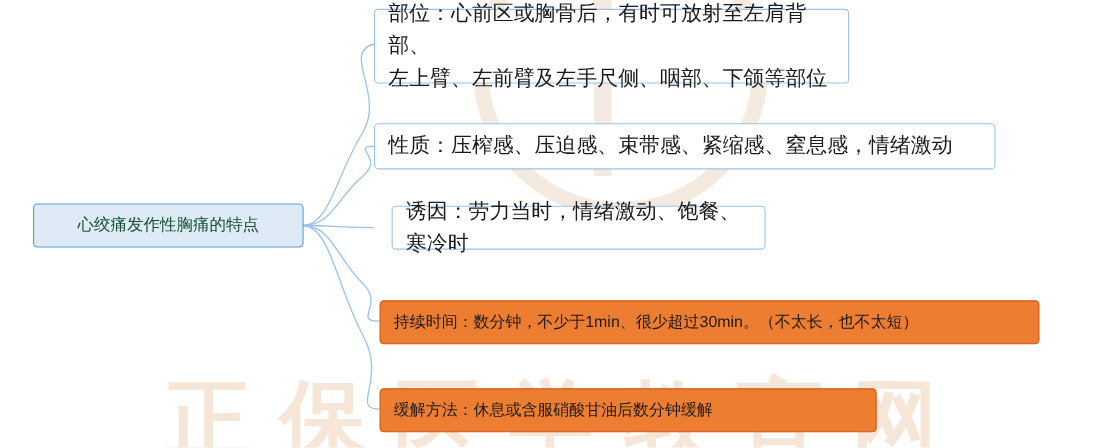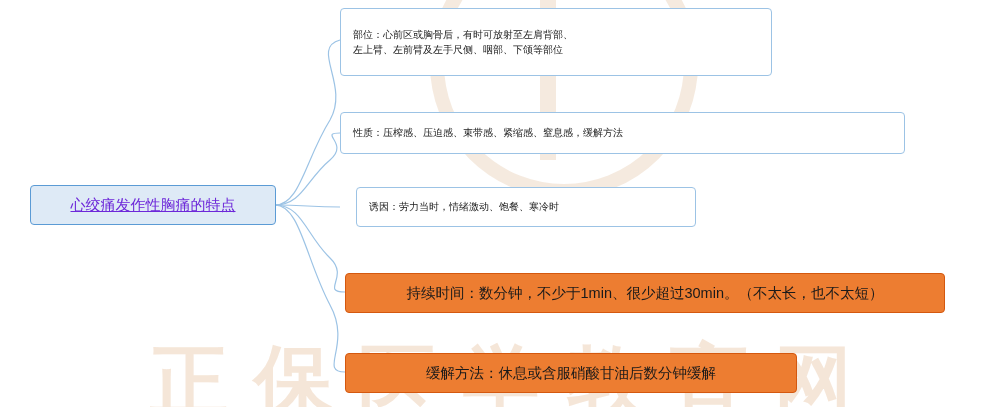--- a/index.html
+++ b/index.html
@@ -70,41 +70,39 @@
     box-sizing: border-box;
     display: flex;
     align-items: center;
     z-index: 2;
     border-radius: 4px;
     line-height: 1.55;
   }
   .node-root {
     border: 1px solid #5b9bd5;
     background: #deeaf6;
-    color: #6d28d9;
+    color: #14532d;
     font-size: 15px;
     padding: 0 14px;
     justify-content: center;
-    text-decoration: underline;
   }
   .node-plain {
     border: 1px solid #9cc3e5;
     background: #ffffff;
     color: #1a1a1a;
-    font-size: 10px;
+    font-size: 19px;
     padding: 6px 12px;
     align-items: center;
   }
   .node-highlight {
     border: 1px solid #d4580f;
     background: #ed7d31;
     color: #1a1a1a;
     font-size: 14.5px;
     padding: 6px 12px;
-    justify-content: center;
   }
   .node-text {
     white-space: pre-line;
   }
 </style>
 </head>
 <body>
 
 <div id="canvas">
 
@@ -127,21 +125,21 @@
   <div class="node node-root" style="left:30px; top:185px; width:246px; height:40px;">
     <span class="node-text">心绞痛发作性胸痛的特点</span>
   </div>
 
   <div class="node node-plain" style="left:340px; top:8px; width:432px; height:68px;">
     <span class="node-text">部位：心前区或胸骨后，有时可放射至左肩背部、
 左上臂、左前臂及左手尺侧、咽部、下颌等部位</span>
   </div>
 
   <div class="node node-plain" style="left:340px; top:112px; width:565px; height:42px;">
-    <span class="node-text">性质：压榨感、压迫感、束带感、紧缩感、窒息感，缓解方法</span>
+    <span class="node-text">性质：压榨感、压迫感、束带感、紧缩感、窒息感，情绪激动</span>
   </div>
 
   <div class="node node-plain" style="left:356px; top:187px; width:340px; height:40px;">
     <span class="node-text">诱因：劳力当时，情绪激动、饱餐、寒冷时</span>
   </div>
 
   <div class="node node-highlight" style="left:345px; top:273px; width:600px; height:40px;">
     <span class="node-text">持续时间：数分钟，不少于1min、很少超过30min。（不太长，也不太短）</span>
   </div>
 

